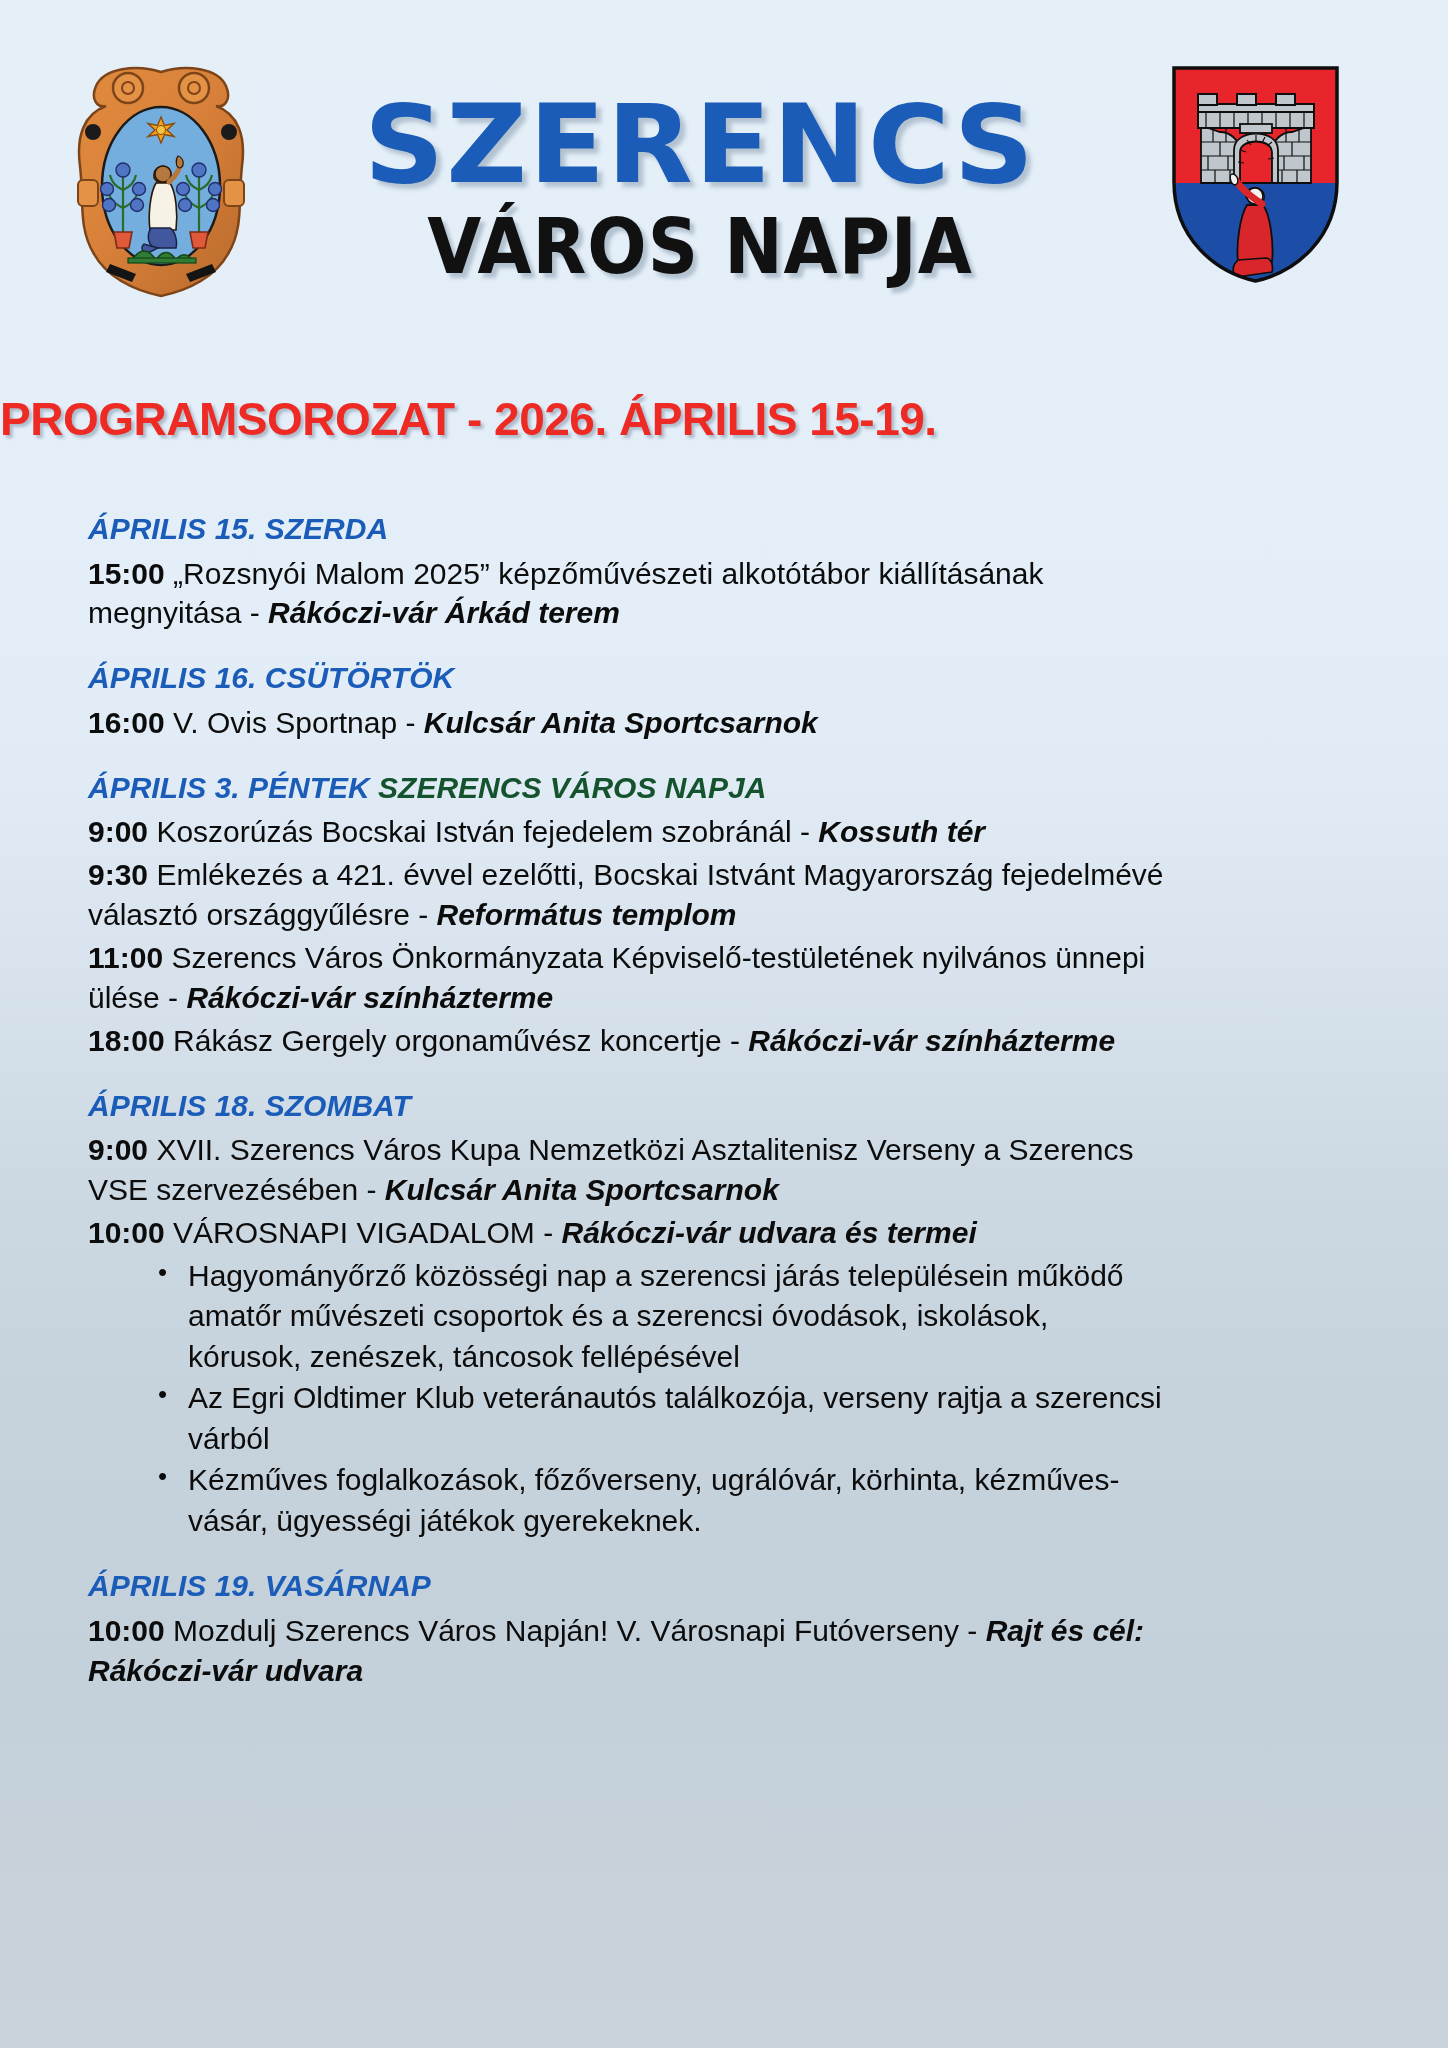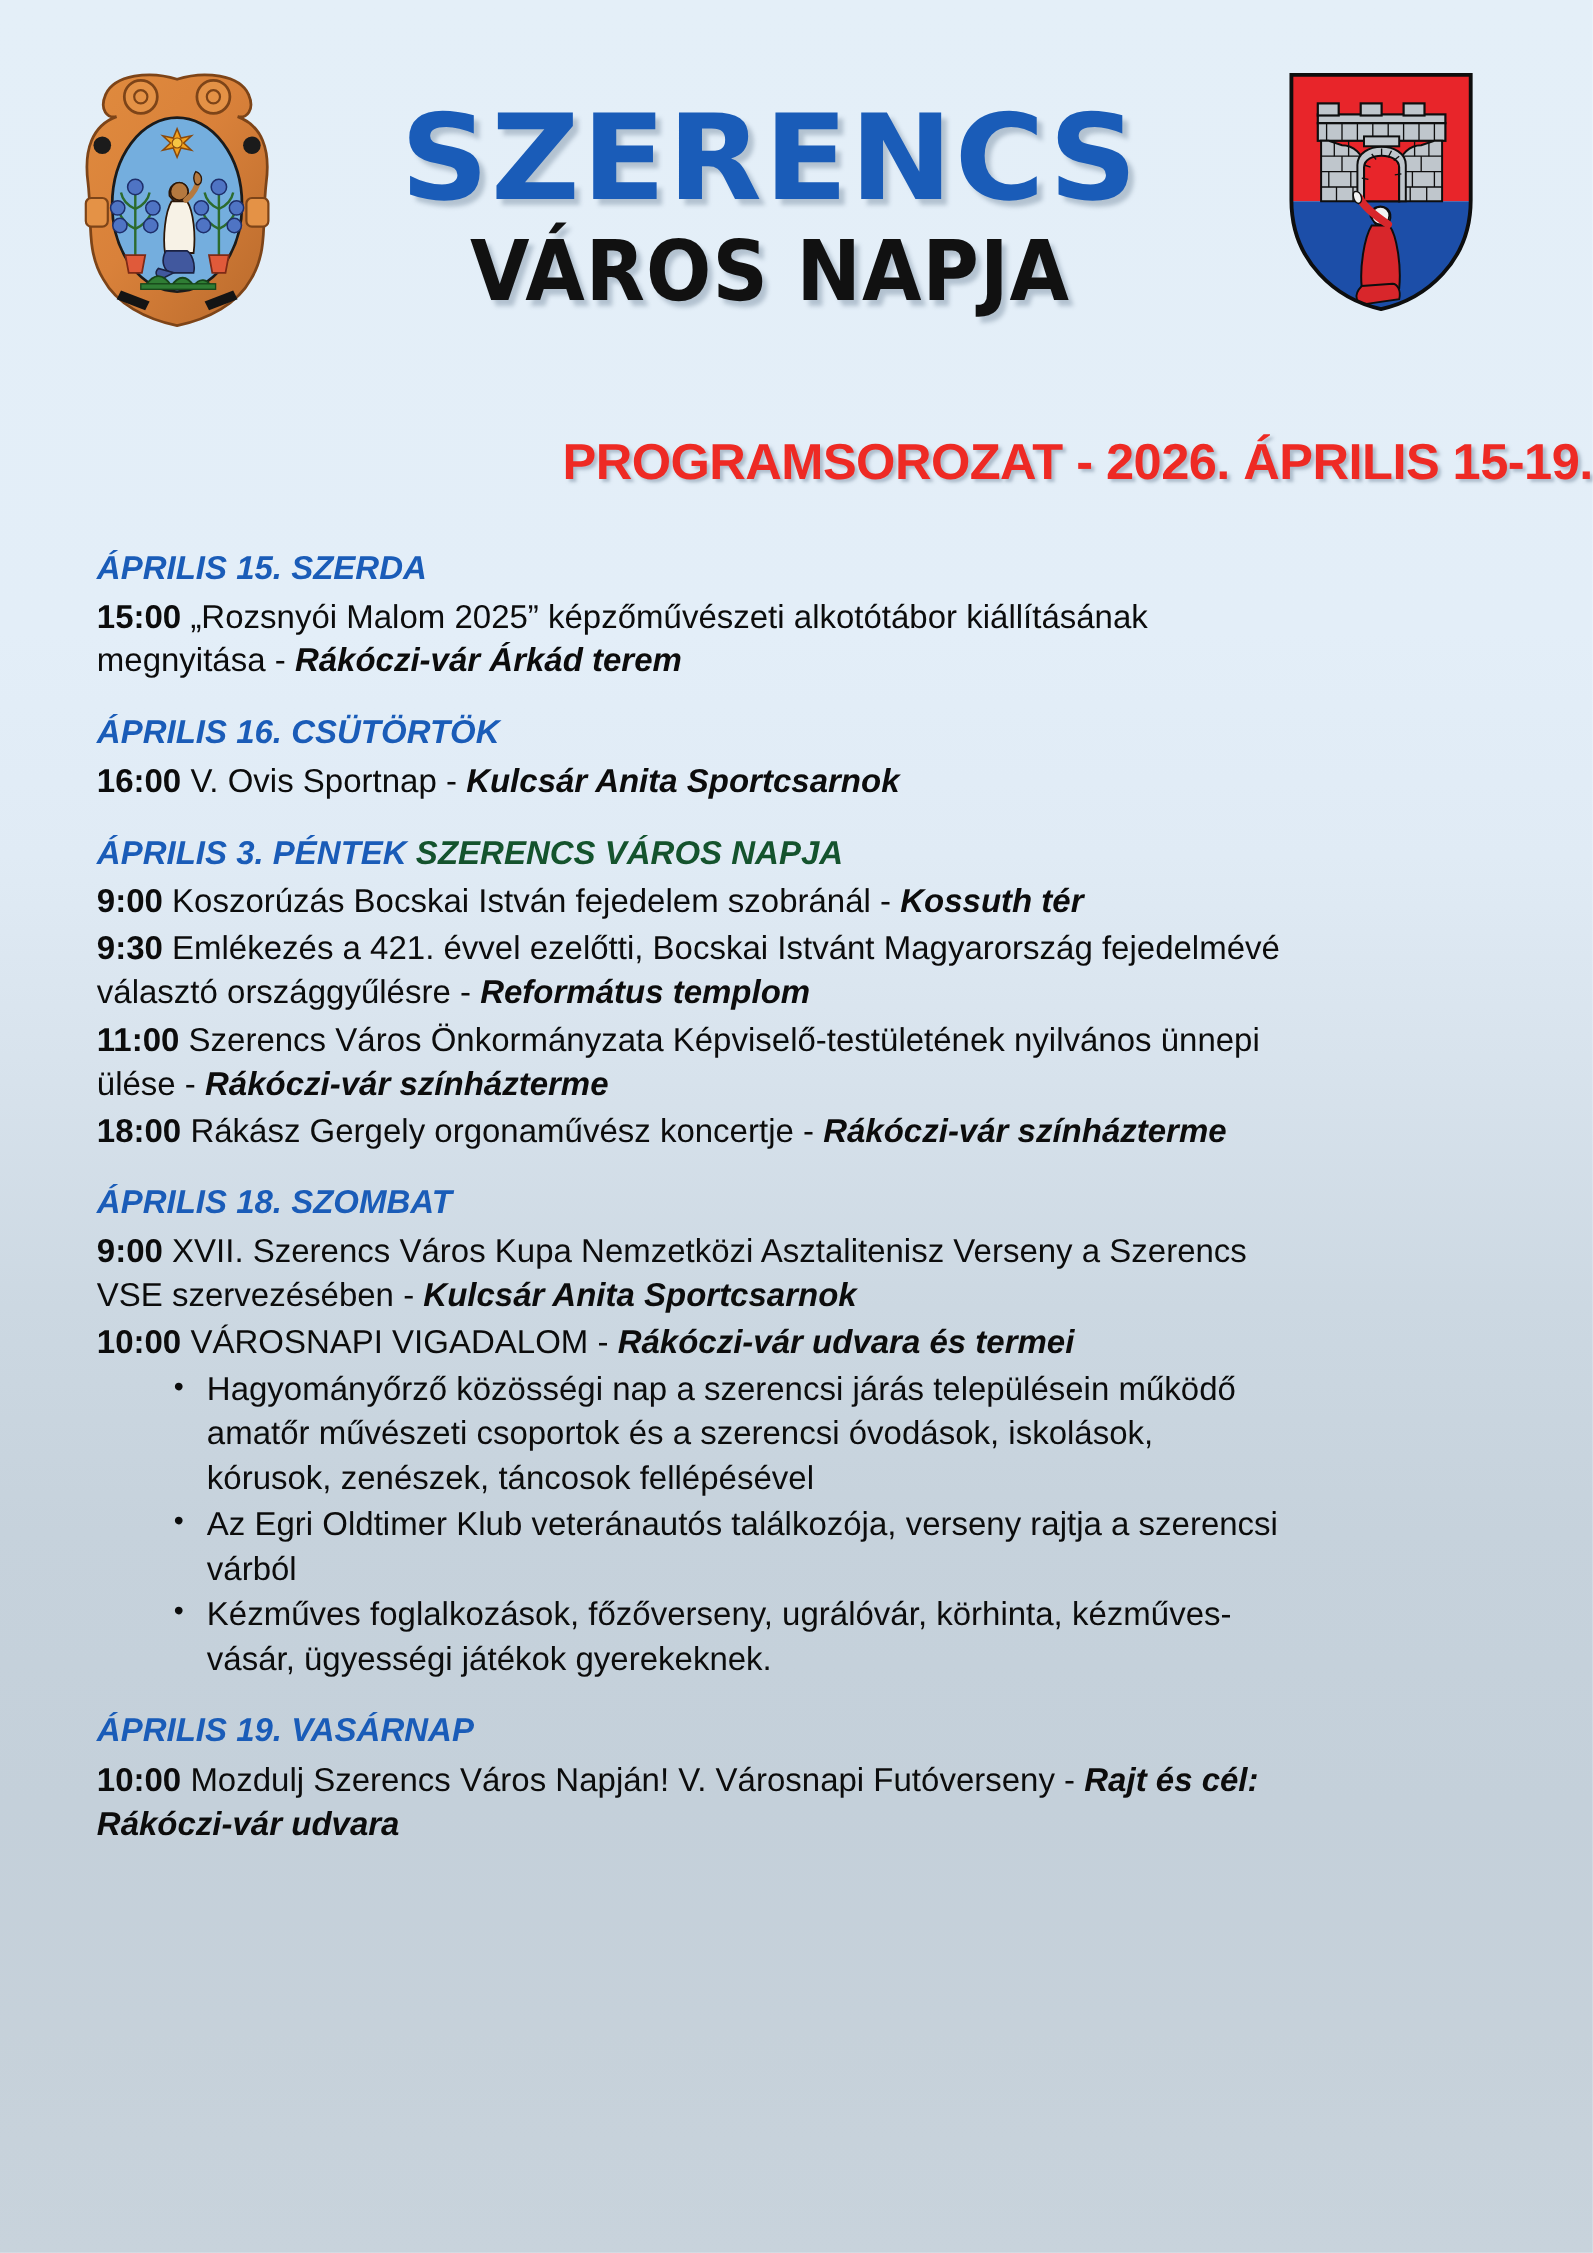--- a/index.html
+++ b/index.html
@@ -74,34 +74,34 @@
     margin: 8px 0 0 0;
     text-shadow: 5px 5px 4px rgba(120,140,160,0.45);
     transform: scaleX(0.92);
   }
 
   .program-head {
     position: absolute;
     left: 0;
     top: 392px;
     width: 1448px;
-    text-align: right;
+    text-align: left;
     font-family: "Liberation Sans", sans-serif;
     font-size: 46px;
     font-weight: bold;
     color: #ee2a24;
     letter-spacing: -0.5px;
     text-shadow: 3px 3px 3px rgba(120,140,160,0.5);
   }
 
   
   .program {
     position: absolute;
     left: 0;
-    top: 498px;
+    top: 510px;
     width: 1256px;
     padding: 0 88px;
     box-sizing: border-box;
   }
 
   .day-block {
     margin-bottom: 26px;
   }
   .day-header {
     font-size: 30px;

